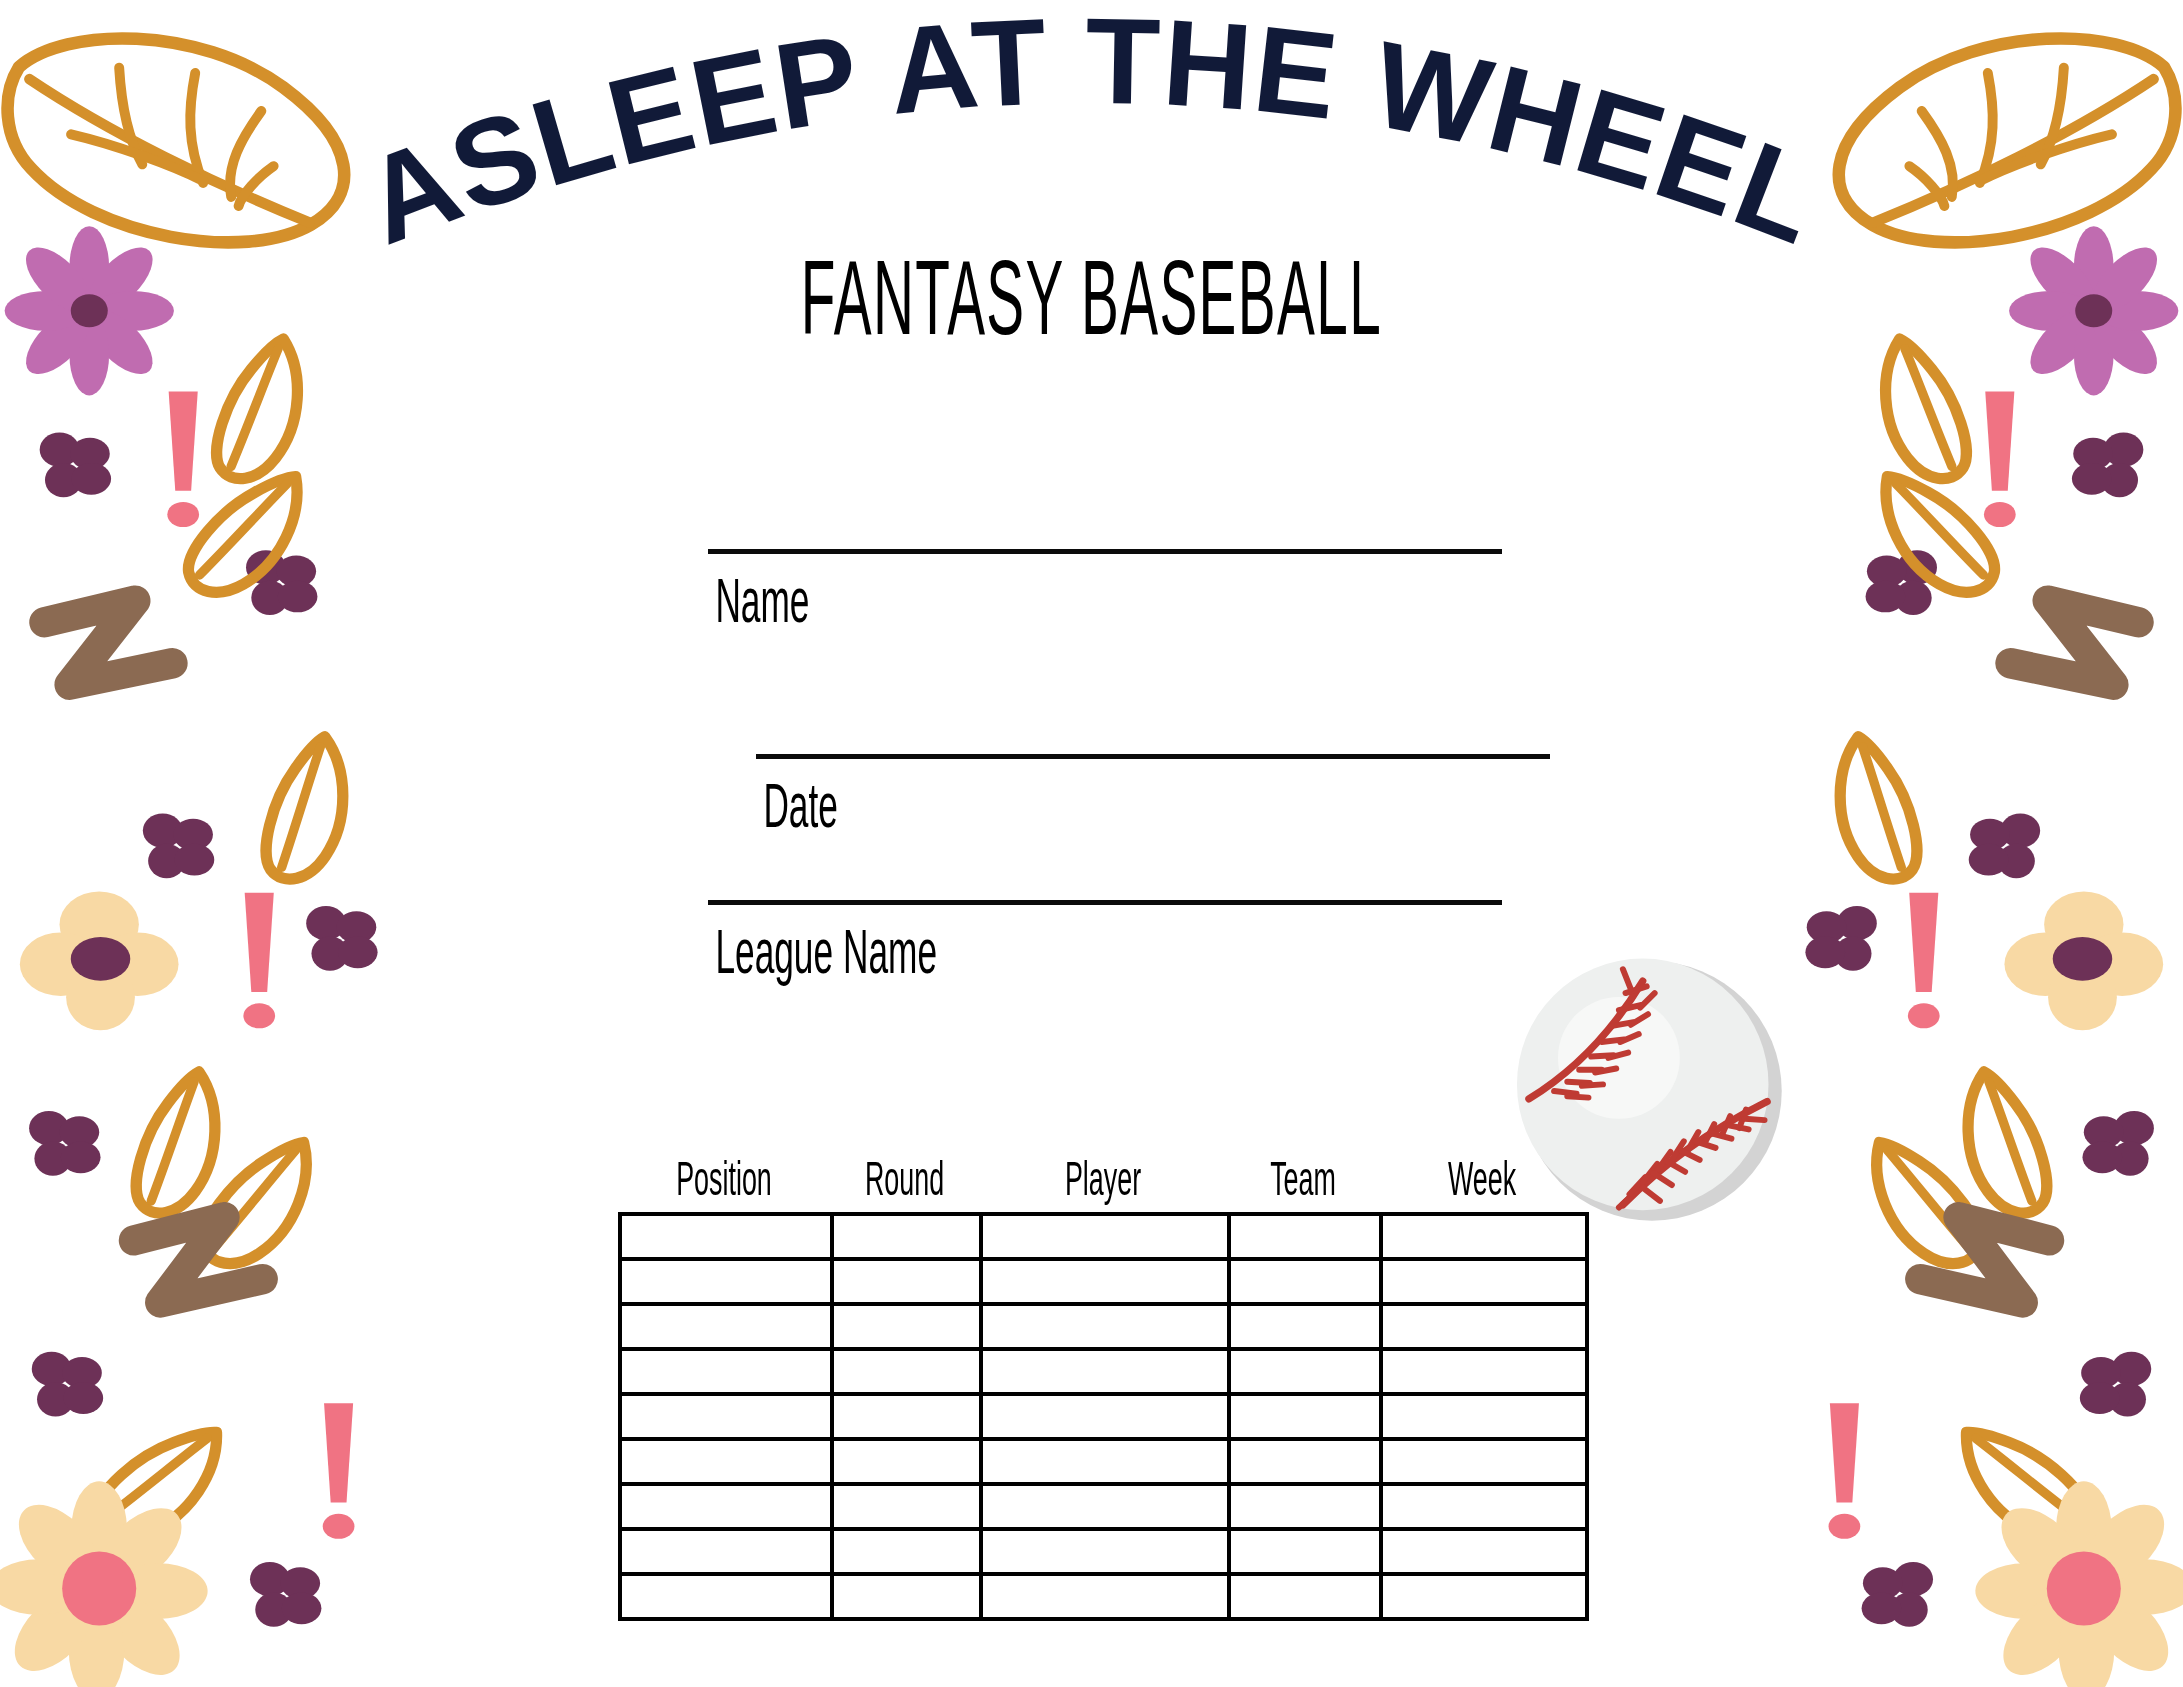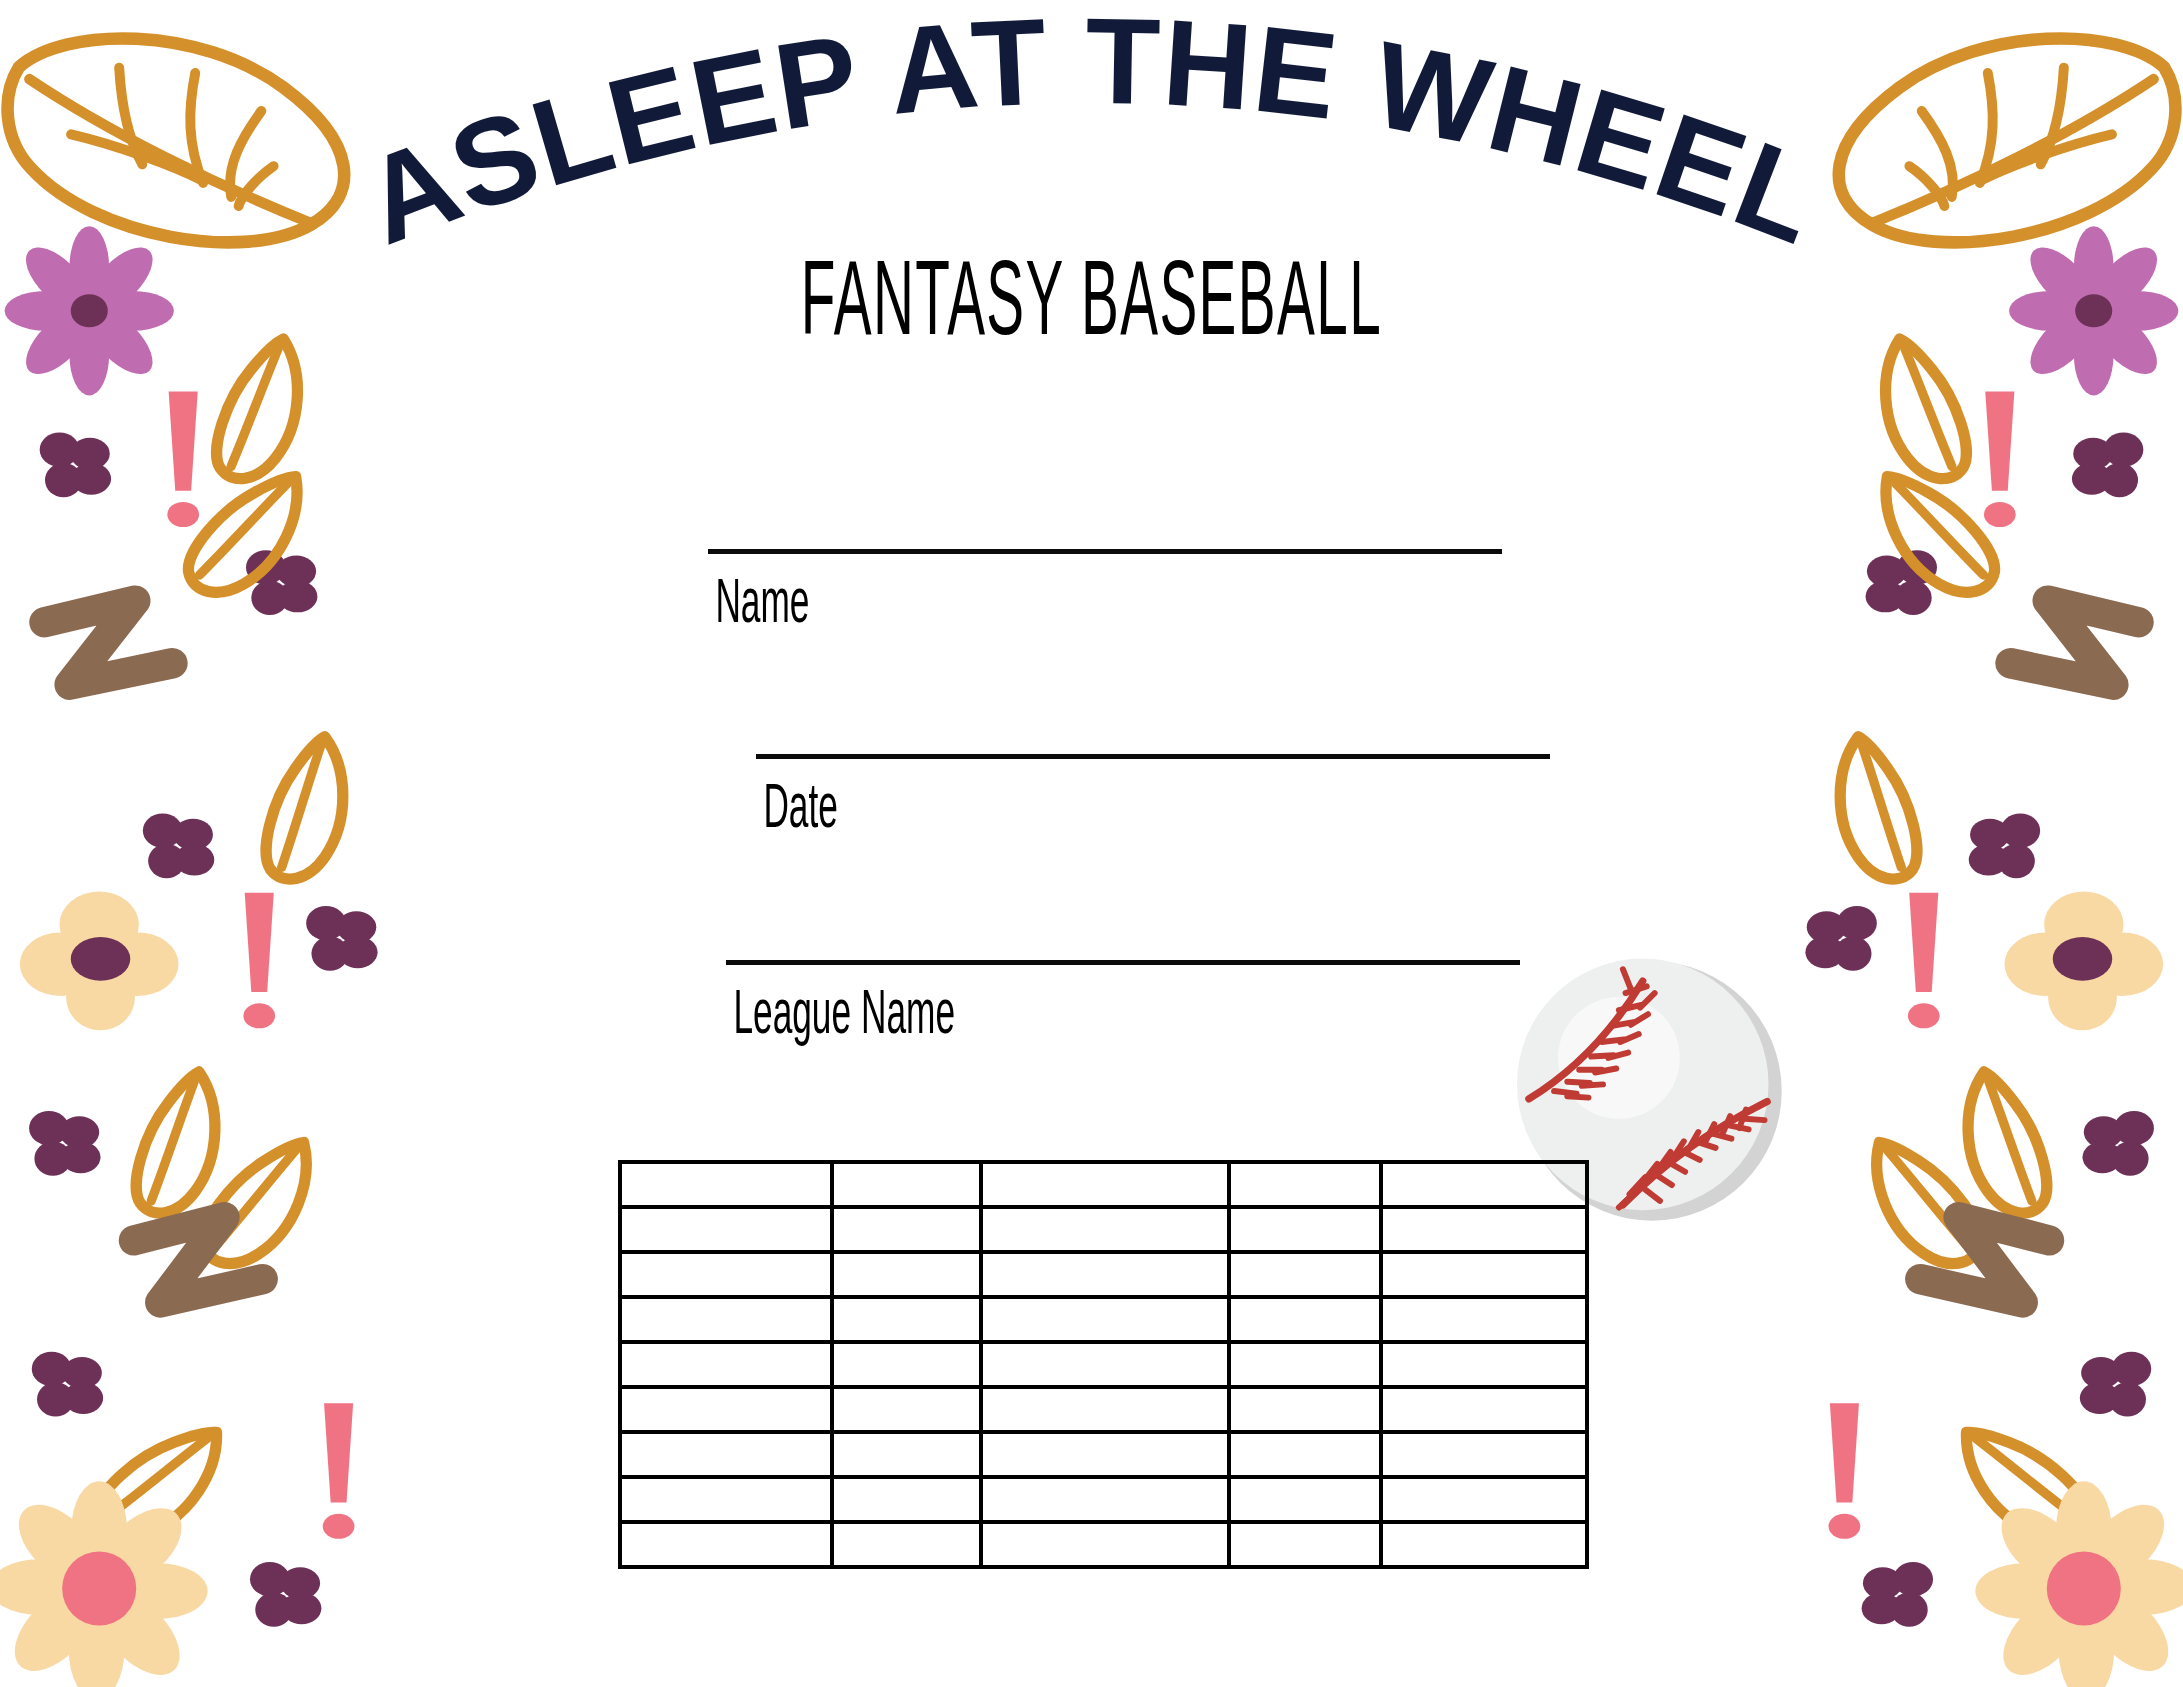--- a/index.html
+++ b/index.html
@@ -351,21 +351,21 @@
   <div class="form-block" style="top:549px;">
     <div class="field-rule"></div>
     <div class="field-label">Name</div>
   </div>
 
   <div class="form-block" style="top:754px;margin-left:48px;">
     <div class="field-rule"></div>
     <div class="field-label">Date</div>
   </div>
 
-  <div class="form-block" style="top:960px;margin-left:18px;">
+  <div class="form-block" style="top:900px;">
     <div class="field-rule"></div>
     <div class="field-label">League Name</div>
   </div>
 
   <div id="baseball">
     <svg viewBox="0 0 420 420">
       <circle cx="210" cy="210" r="196" fill="#d3d3d3"></circle>
       <circle cx="196" cy="200" r="190" fill="#eef0ef"></circle>
       <circle cx="160" cy="160" r="92" fill="#f7f8f7"></circle>
       <path d="M196,44 C150,120 96,178 24,222" fill="none" stroke="#bf3b33" stroke-width="11" stroke-linecap="round"></path>
@@ -404,20 +404,27 @@
           <path d="M254,300 L282,314"></path>
         <path d="M276,286 L306,296"></path>
           <path d="M300,274 L330,282"></path>
         <path d="M326,262 L356,268"></path>
           <path d="M350,252 L380,254"></path>
       </g>
     </svg>
   </div>
 
   <div id="roster">
+    <div class="col-heads">
+      <div class="col-head ch0">Position</div>
+      <div class="col-head ch1">Round</div>
+      <div class="col-head ch2">Player</div>
+      <div class="col-head ch3">Team</div>
+      <div class="col-head ch4">Week</div>
+    </div>
 
     <table class="grid">
       <colgroup>
         <col class="c0">
           <col class="c1">
           <col class="c2">
           <col class="c3">
           <col class="c4">
       </colgroup>
       <tbody>

